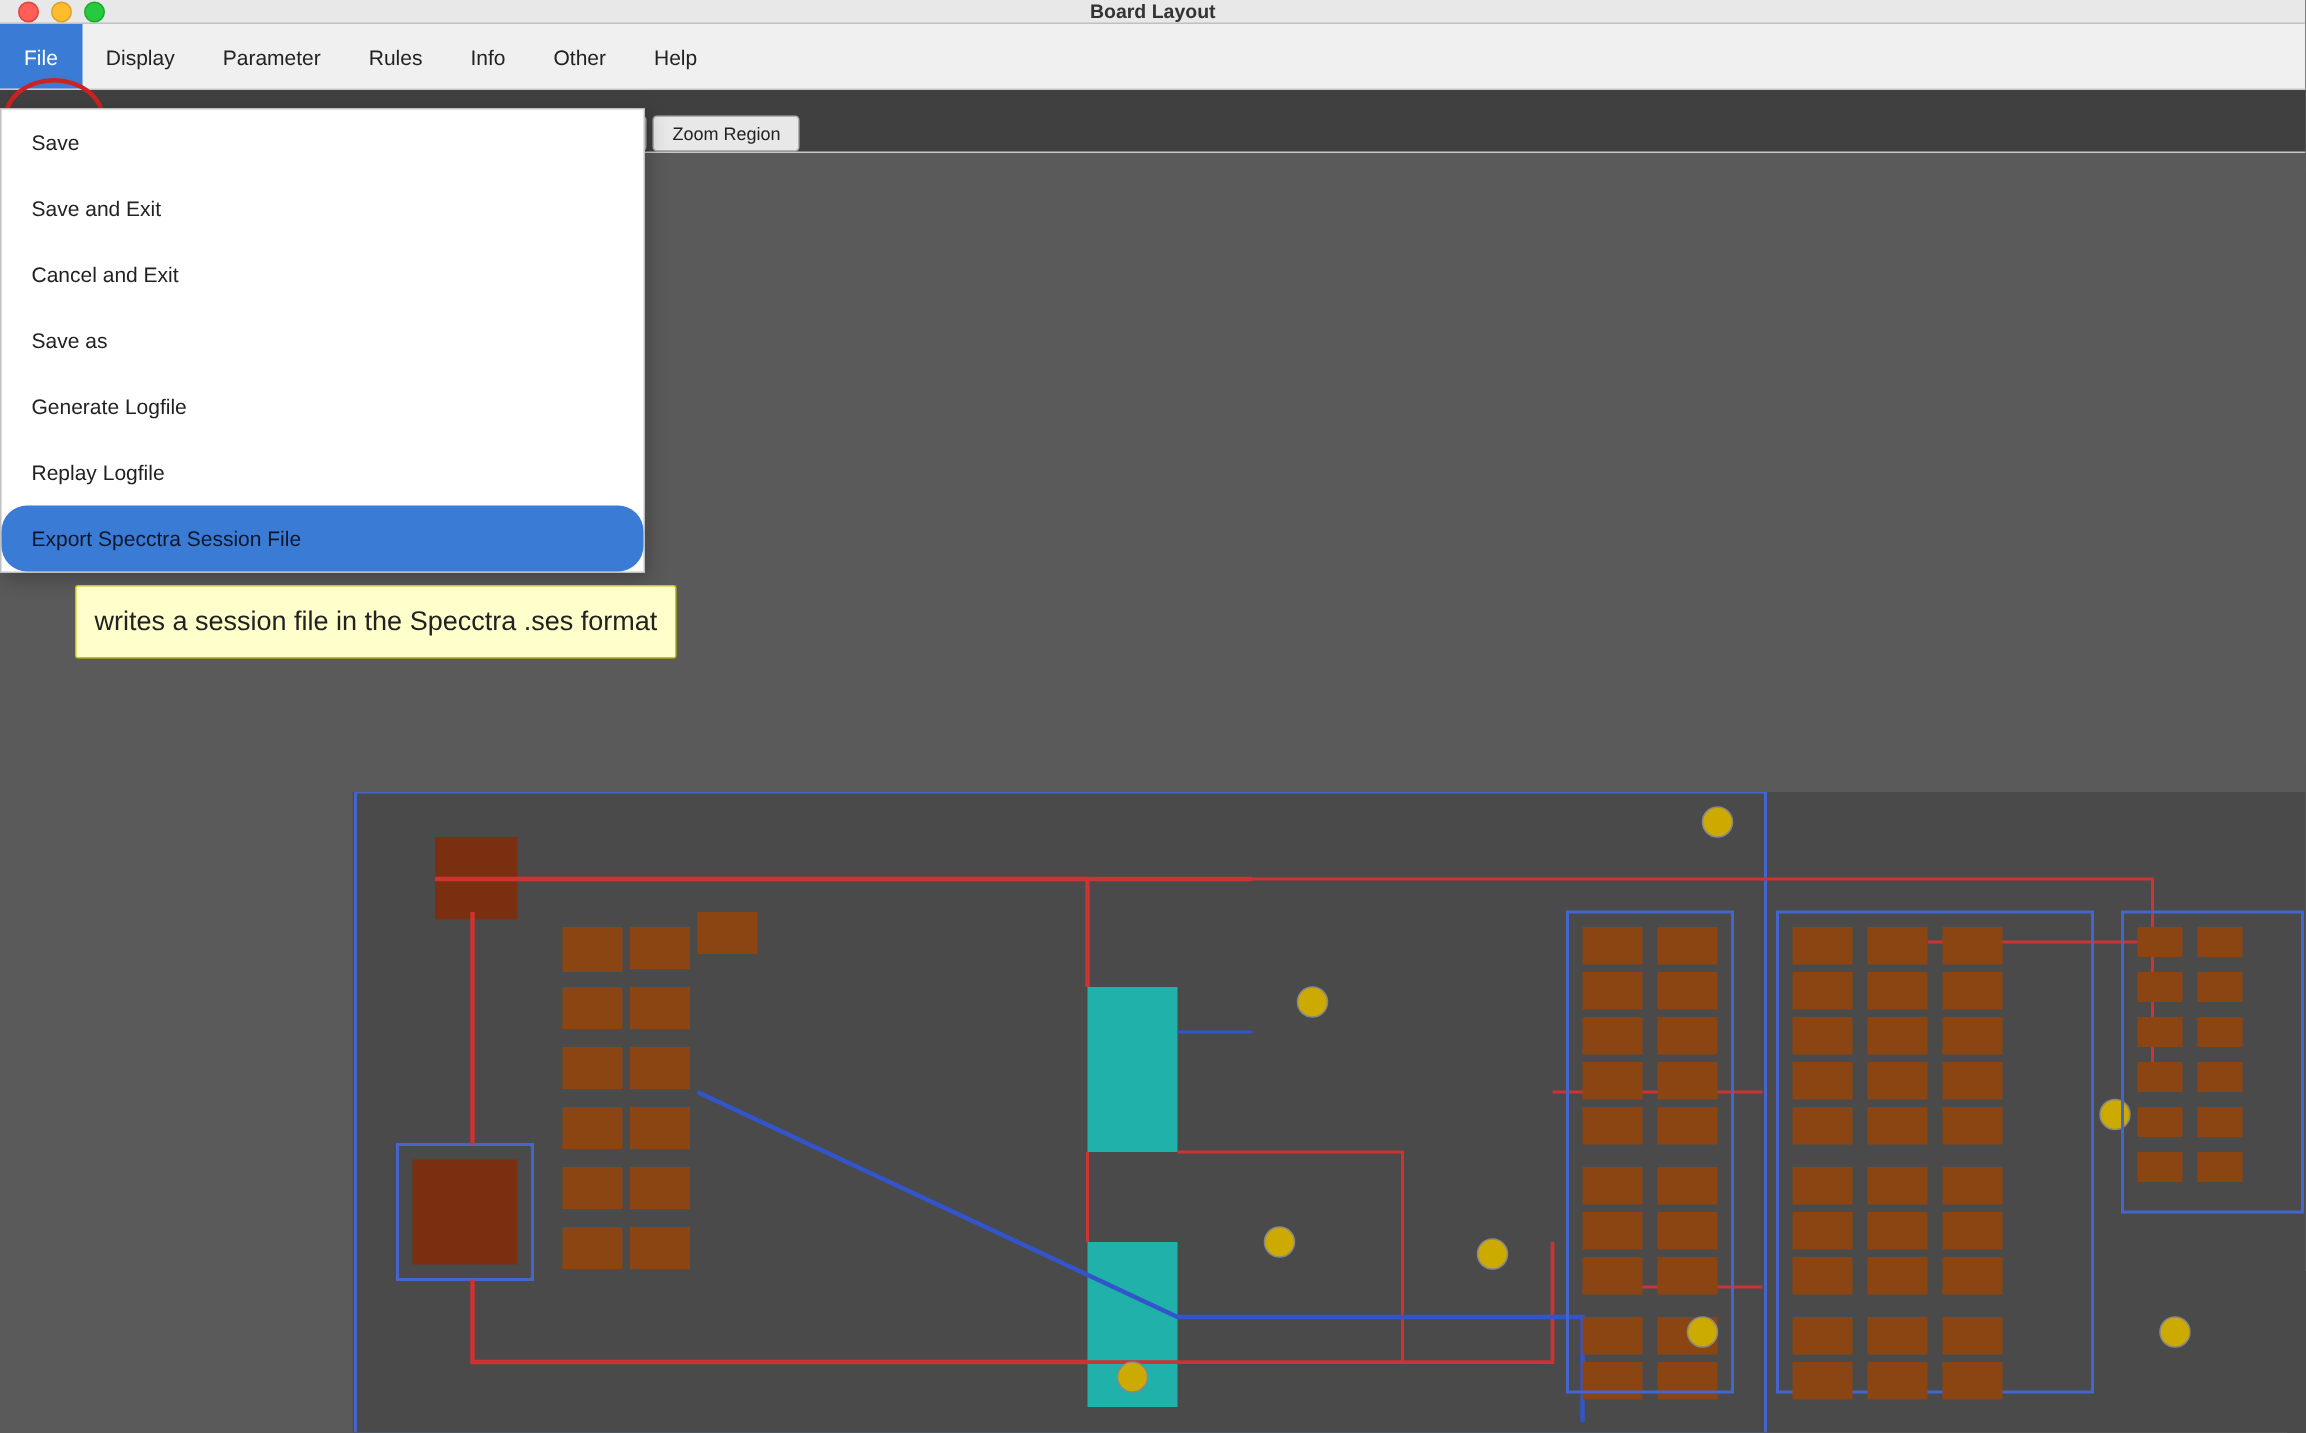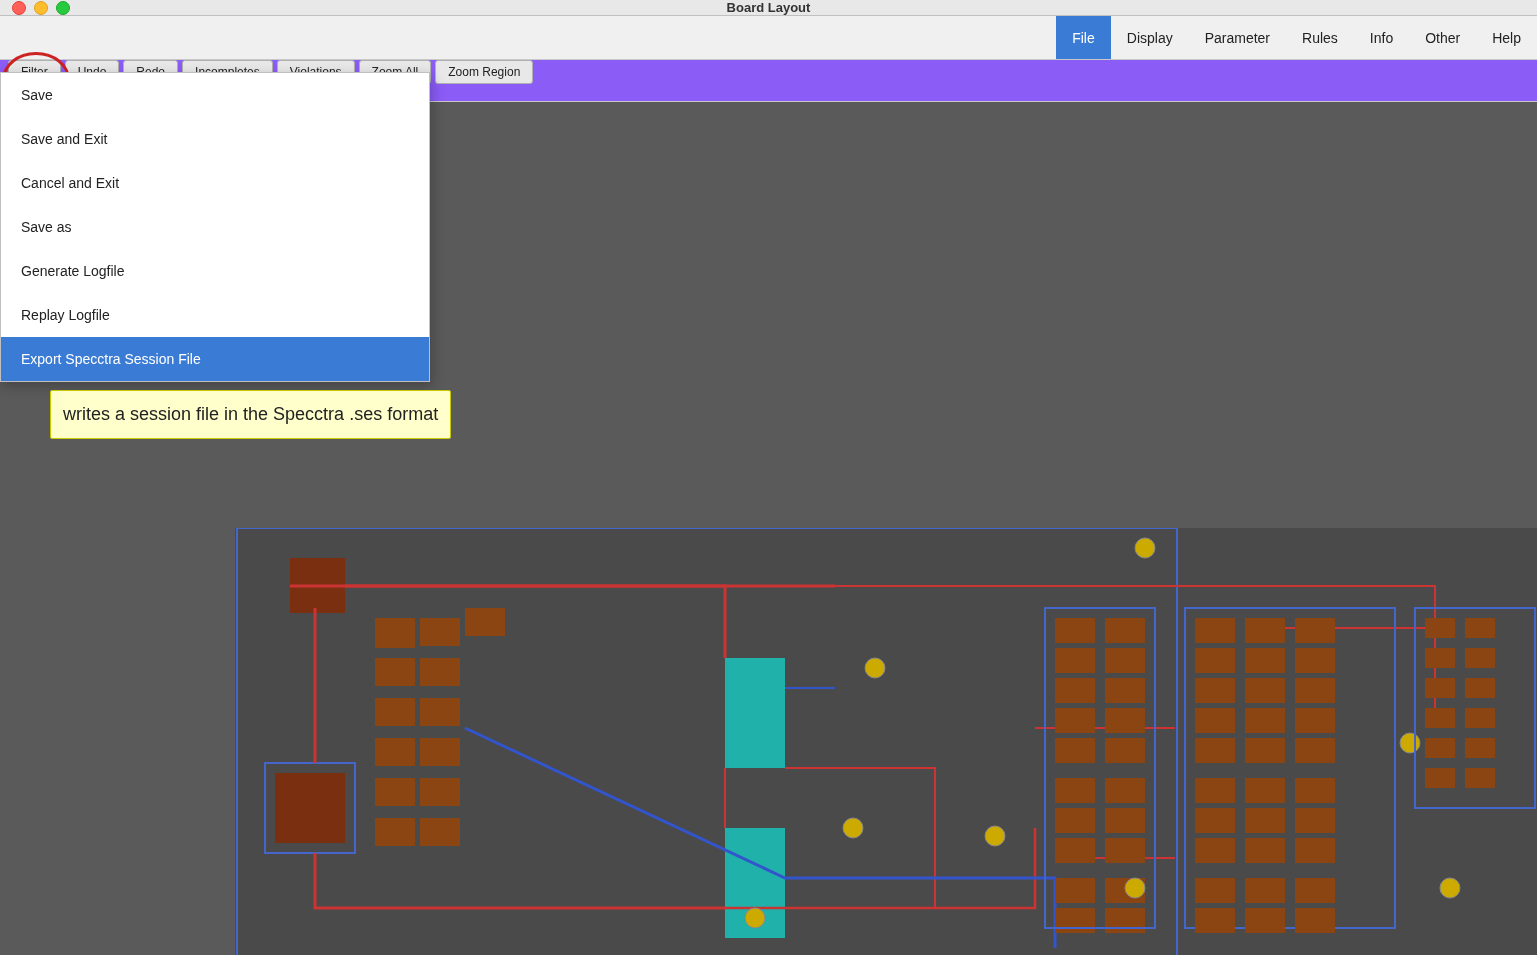--- a/index.html
+++ b/index.html
@@ -47,44 +47,43 @@
     }
 
     
     .menu-bar {
       width: 100%;
       height: 44px;
       background: #f0f0f0;
       display: flex;
       align-items: stretch;
       border-bottom: 1px solid #c8c8c8;
-      justify-content: flex-end;
     }
     .menu-item {
       padding: 0 16px;
       display: flex;
       align-items: center;
       font-size: 14px;
       color: #222;
       cursor: pointer;
       position: relative;
       white-space: nowrap;
     }
     .menu-item.active {
       background: #3a7bd5;
       color: white;
     }
 
     
     .toolbar {
       width: 100%;
       height: 42px;
-      background: #8b5cf6;
-      display: flex;
-      align-items: flex-start;
+      background: #404040;
+      display: flex;
+      align-items: flex-end;
       padding: 0 8px;
       gap: 4px;
       border-bottom: 1px solid #c8c8c8;
     }
     .toolbar-btn {
       padding: 4px 12px;
       background: #e8e8e8;
       border: 1px solid #b0b0b0;
       border-radius: 3px;
       font-size: 12px;
@@ -105,21 +104,22 @@
     }
     .dropdown-item {
       padding: 14px 20px;
       font-size: 14px;
       color: #222;
       cursor: pointer;
       white-space: nowrap;
     }
     .dropdown-item.highlighted {
       background: #3a7bd5;
-      color: #ffffff;
+      color: #0f172a;
+      border-radius: 17px;
     }
 
     
     .tooltip {
       position: absolute;
       top: 390px;
       left: 50px;
       background: #ffffcc;
       border: 1px solid #c8c800;
       padding: 13px 12px;

